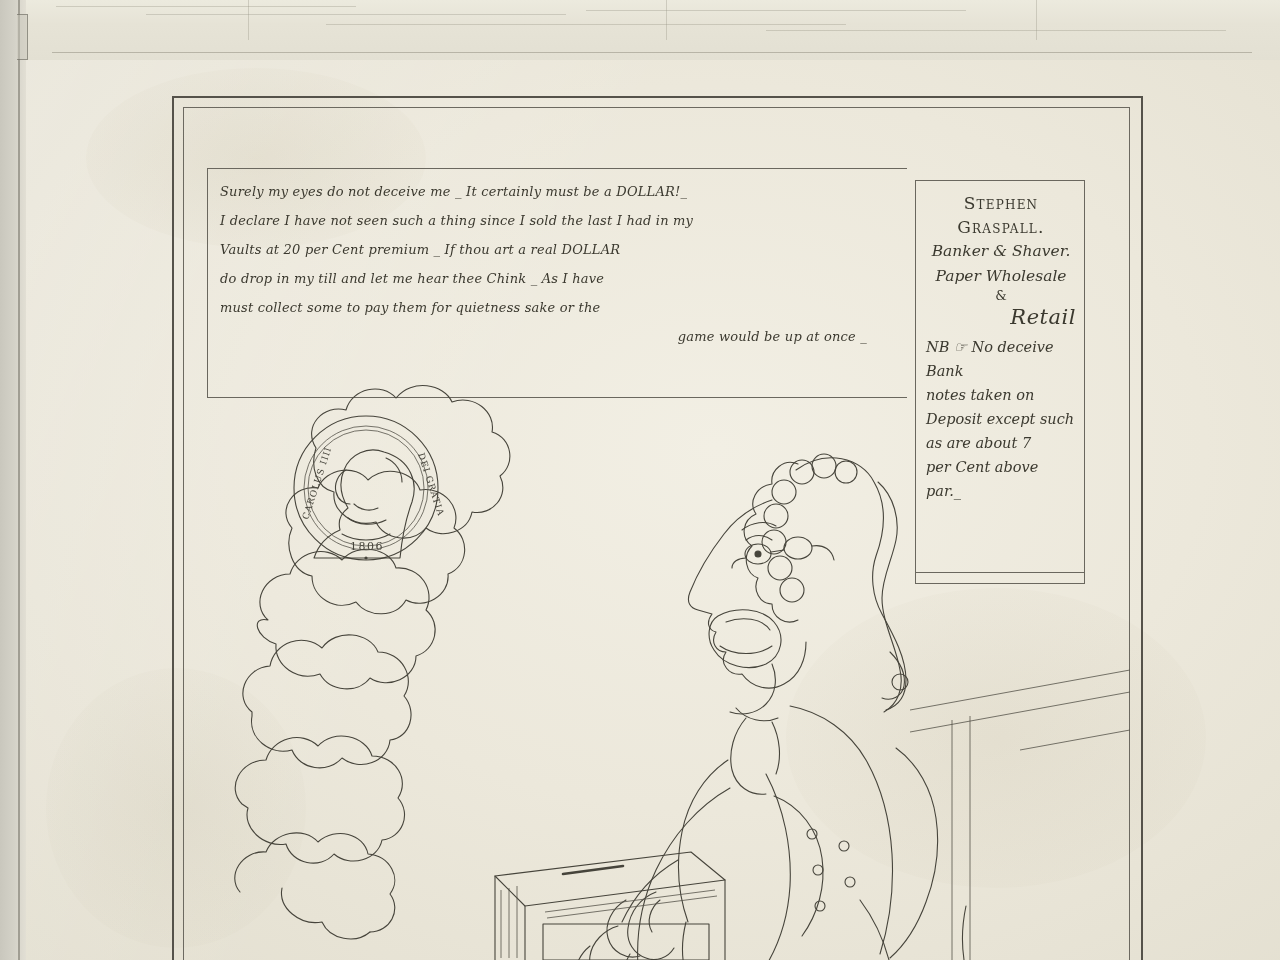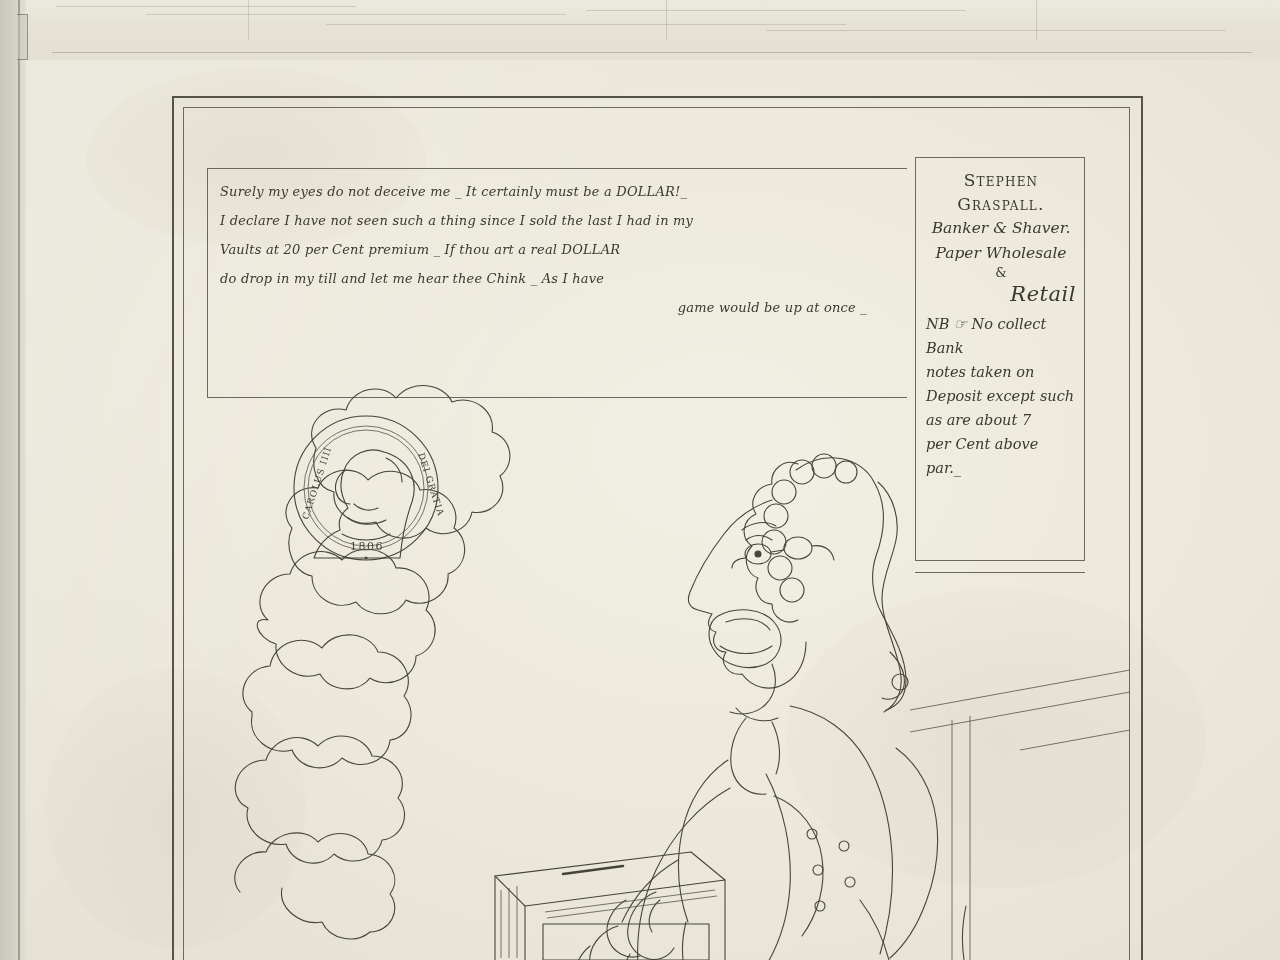--- a/index.html
+++ b/index.html
@@ -108,21 +108,21 @@
     font-size: 13px;
     line-height: 29px;
     white-space: nowrap;
     letter-spacing: 0.2px;
   }
   .insc-line.centered { text-align: right; padding-right: 30px; }
 
   
   .signboard {
     position: absolute;
-    left: 915px; top: 157px;
+    left: 915px; top: 180px;
     width: 170px; height: 404px;
     border: 1px solid #6a675e;
     box-sizing: border-box;
     padding: 10px 8px 0 10px;
     overflow: hidden;
   }
   .sign-name {
     font-family: "DejaVu Serif", serif;
     font-variant: small-caps;
     font-size: 17px;
@@ -224,33 +224,36 @@
     </div>
     <div class="hand insc-line">
       <span>I declare I have not seen such a thing since I sold the last I had in my</span>
     </div>
     <div class="hand insc-line">
       <span>Vaults at 20 per Cent premium _ If thou art a real DOLLAR</span>
     </div>
     <div class="hand insc-line">
       <span>do drop in my till and let me hear thee Chink _ As I have</span>
     </div>
+    <div class="hand insc-line">
+      <span>must collect some to pay them for quietness sake or the</span>
+    </div>
     <div class="hand insc-line centered">
       <span>game would be up at once _</span>
     </div>
   </div>
 
   <div class="signboard">
     <div class="sign-name">Stephen</div>
     <div class="sign-name">Graspall.</div>
     <div class="sign-sub">Banker &amp; Shaver.</div>
     <div class="sign-sub">Paper Wholesale</div>
     <div class="sign-amp">&amp;</div>
     <div class="sign-retail">Retail</div>
-    <div class="sign-note">NB ☞ No collect Bank</div>
+    <div class="sign-note">NB ☞ No deceive Bank</div>
     <div class="sign-note" style="margin-top:0">notes taken on</div>
     <div class="sign-note" style="margin-top:0">Deposit except such</div>
     <div class="sign-note" style="margin-top:0">as are about 7</div>
     <div class="sign-note" style="margin-top:0">per Cent above</div>
     <div class="sign-note" style="margin-top:0">par._</div>
   </div>
   <div class="sign-rule"></div>
 
   <svg class="bg-lines" style="position:absolute; left:900px; top:560px;" width="240" height="400">
     <path class="ink-thin" d="M10 150 L230 110"></path>

